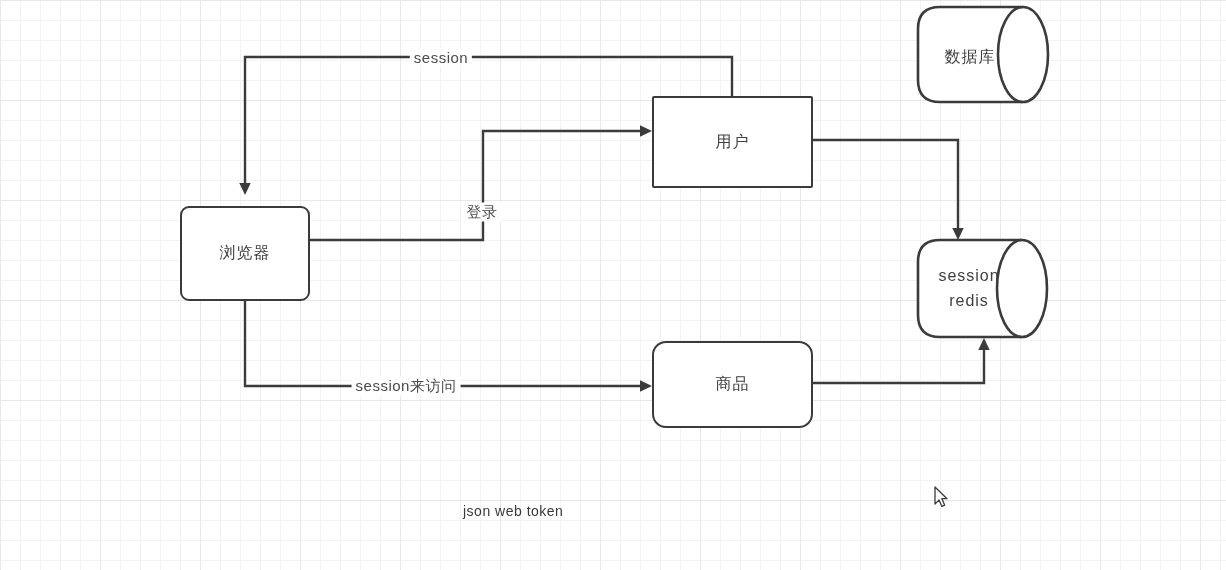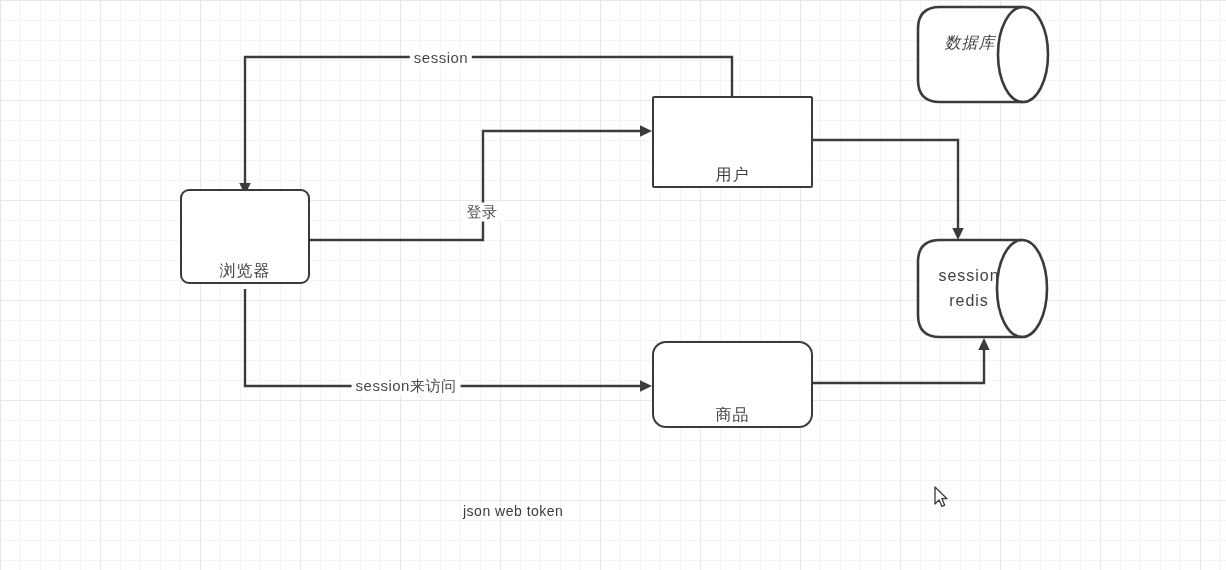--- a/index.html
+++ b/index.html
@@ -24,28 +24,28 @@
     position: absolute;
     left: 0; top: 0;
     width: 1226px; height: 570px;
   }
   .node {
     position: absolute;
     box-sizing: border-box;
     background: #ffffff;
     border: 2.5px solid #3b3b3b;
     display: flex;
-    align-items: flex-end;
+    align-items: center;
     justify-content: center;
     color: #3f3f3f;
     font-size: 16px;
     letter-spacing: 1px;
   }
   .node-browser {
-    left: 180px; top: 189px;
+    left: 180px; top: 206px;
     width: 130px; height: 95px;
     border-radius: 9px;
   }
   .node-user {
     left: 652px; top: 96px;
     width: 161px; height: 92px;
     border-radius: 2px;
   }
   .node-product {
     left: 652px; top: 341px;
@@ -55,21 +55,21 @@
   .cyl-label {
     position: absolute;
     color: #3f3f3f;
     font-size: 16px;
     letter-spacing: 1px;
     text-align: center;
     transform: translate(-50%, -50%);
     line-height: 25px;
     white-space: nowrap;
   }
-  .db-label    { left: 970px; top: 42px; font-style: italic;  }
+  .db-label    { left: 970px; top: 56px;  }
   .redis-label { left: 969px; top: 288px; }
   .edge-label {
     position: absolute;
     transform: translate(-50%, -50%);
     background: #ffffff;
     color: #4a4a4a;
     font-size: 15px;
     padding: 0 4px;
     white-space: nowrap;
     letter-spacing: 0.5px;

